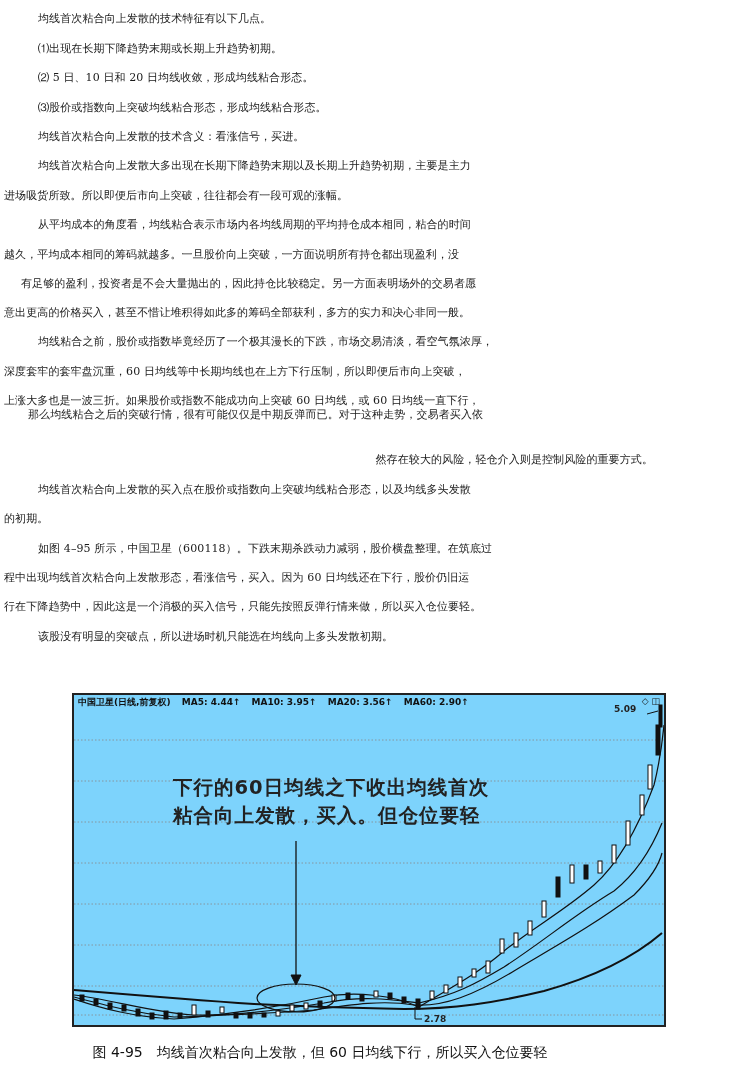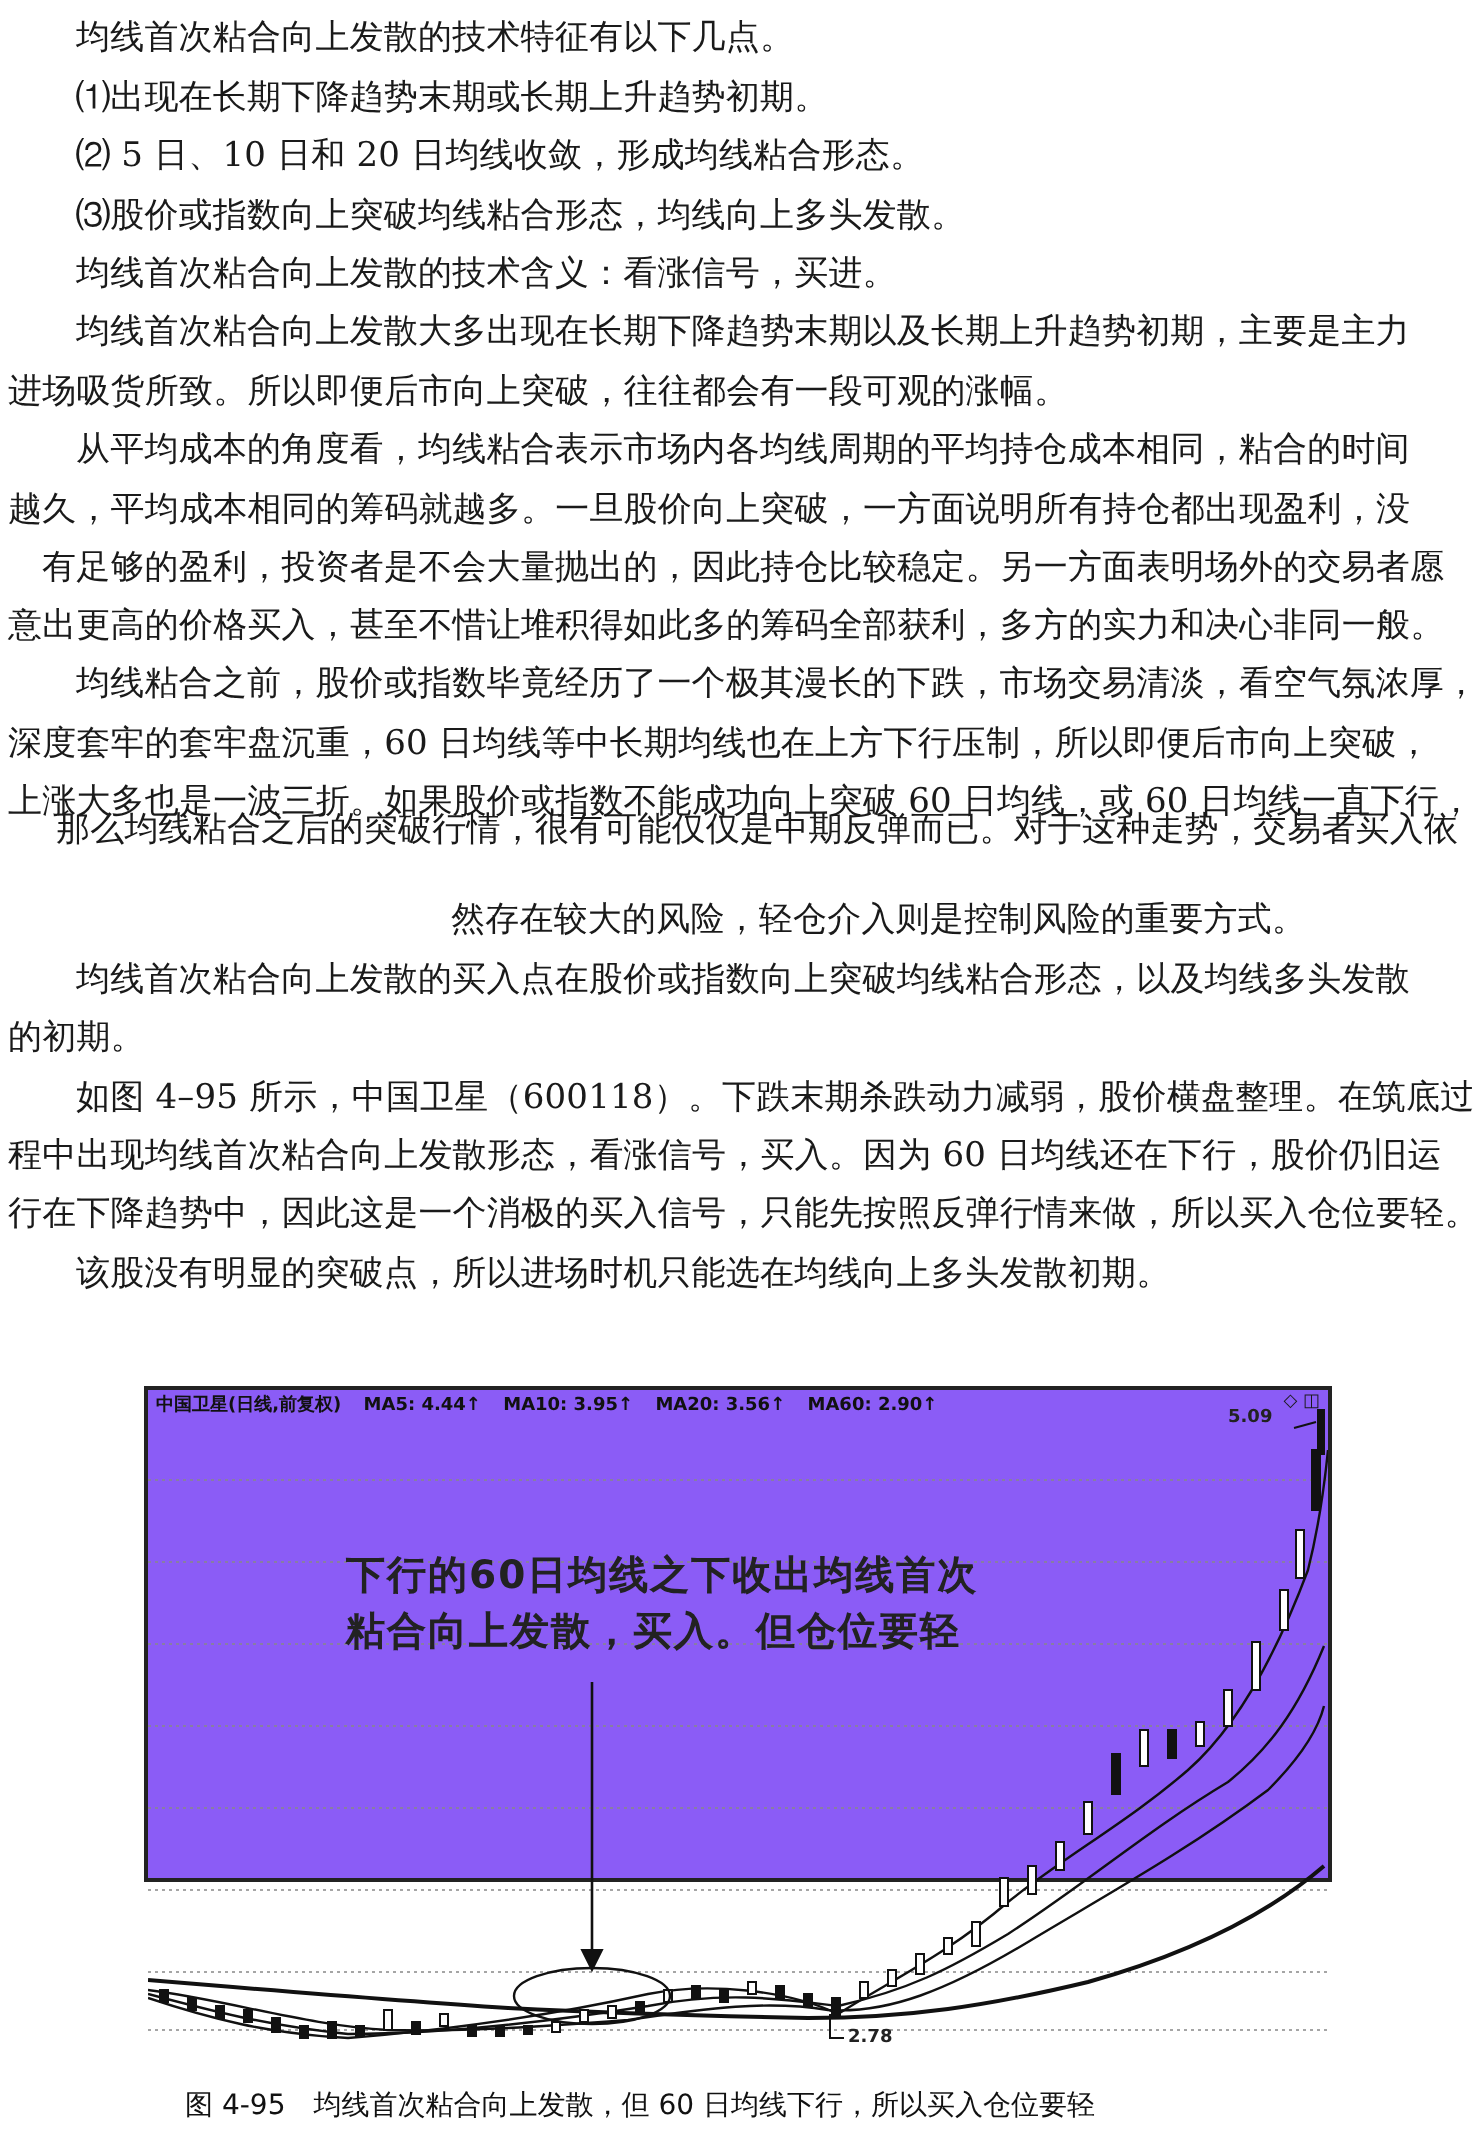--- a/index.html
+++ b/index.html
@@ -4,28 +4,28 @@
   <style>
     html, body { margin: 0; padding: 0; background: #ffffff; }
     body {
       width: 739px; height: 1071px; position: relative; overflow: hidden;
       font-family: "DejaVu Serif", "Liberation Serif", serif;
       color: #1a1a1a;
     }
     .page { position: absolute; left: 0; top: 0; width: 739px; }
     .line {
       position: absolute; left: 0; width: 653px;
-      font-size: 17px; line-height: 22px; white-space: nowrap;
+      font-size: 11px; line-height: 22px; white-space: nowrap;
       letter-spacing: 0.1px;
     }
     .indent { padding-left: 38px; box-sizing: border-box; }
     .noindent { padding-left: 4px; box-sizing: border-box; }
     .chart-frame {
-      position: absolute; left: 72px; top: 693px; width: 594px; height: 248px;
-      border: 2px solid #222; box-sizing: border-box; background: #8b5cf6;
+      position: absolute; left: 72px; top: 693px; width: 594px; height: 334px;
+      border: 2px solid #222; box-sizing: border-box; background: #7dd3fc;
     }
     .chart-header {
       position: absolute; left: 4px; top: 1px;
       font-family: "DejaVu Sans", "Liberation Sans", sans-serif;
       font-size: 9px; font-weight: bold; white-space: nowrap; color: #111;
     }
     .chart-header span { margin-right: 8px; }
     .chart-svg { position: absolute; left: 0; top: 0; }
     .annotation {
       position: absolute; left: 99px; top: 79px;
@@ -48,21 +48,21 @@
     }
   </style>
 </head>
 <body>
 
 <div class="page">
   <div id="text-lines">
       <div class="line indent" style="top: 8px;">均线首次粘合向上发散的技术特征有以下几点。</div>
       <div class="line indent" style="top: 38px;">⑴出现在长期下降趋势末期或长期上升趋势初期。</div>
       <div class="line indent" style="top: 67px;">⑵ 5 日、10 日和 20 日均线收敛，形成均线粘合形态。</div>
-      <div class="line indent" style="top: 97px;">⑶股价或指数向上突破均线粘合形态，均线向上多头发散。</div>
+      <div class="line indent" style="top: 97px;">⑶股价或指数向上突破均线粘合形态，形成均线粘合形态。</div>
       <div class="line indent" style="top: 126px;">均线首次粘合向上发散的技术含义：看涨信号，买进。</div>
       <div class="line indent" style="top: 155px;">均线首次粘合向上发散大多出现在长期下降趋势末期以及长期上升趋势初期，主要是主力</div>
       <div class="line noindent" style="top: 185px;">进场吸货所致。所以即便后市向上突破，往往都会有一段可观的涨幅。</div>
       <div class="line indent" style="top: 214px;">从平均成本的角度看，均线粘合表示市场内各均线周期的平均持仓成本相同，粘合的时间</div>
       <div class="line noindent" style="top: 244px;">越久，平均成本相同的筹码就越多。一旦股价向上突破，一方面说明所有持仓都出现盈利，没</div>
       <div class="line noindent" style="top: 273px; margin-left: 17px;">有足够的盈利，投资者是不会大量抛出的，因此持仓比较稳定。另一方面表明场外的交易者愿</div>
       <div class="line noindent" style="top: 302px;">意出更高的价格买入，甚至不惜让堆积得如此多的筹码全部获利，多方的实力和决心非同一般。</div>
       <div class="line indent" style="top: 331px;">均线粘合之前，股价或指数毕竟经历了一个极其漫长的下跌，市场交易清淡，看空气氛浓厚，</div>
       <div class="line noindent" style="top: 361px;">深度套牢的套牢盘沉重，60 日均线等中长期均线也在上方下行压制，所以即便后市向上突破，</div>
       <div class="line noindent" style="top: 390px;">上涨大多也是一波三折。如果股价或指数不能成功向上突破 60 日均线，或 60 日均线一直下行，</div>

